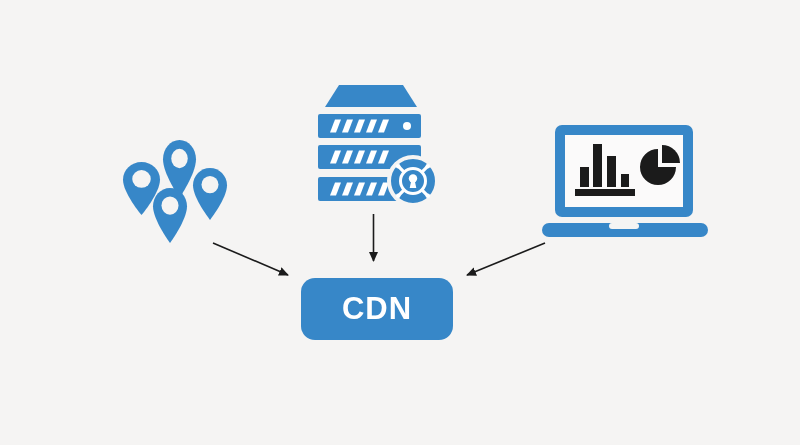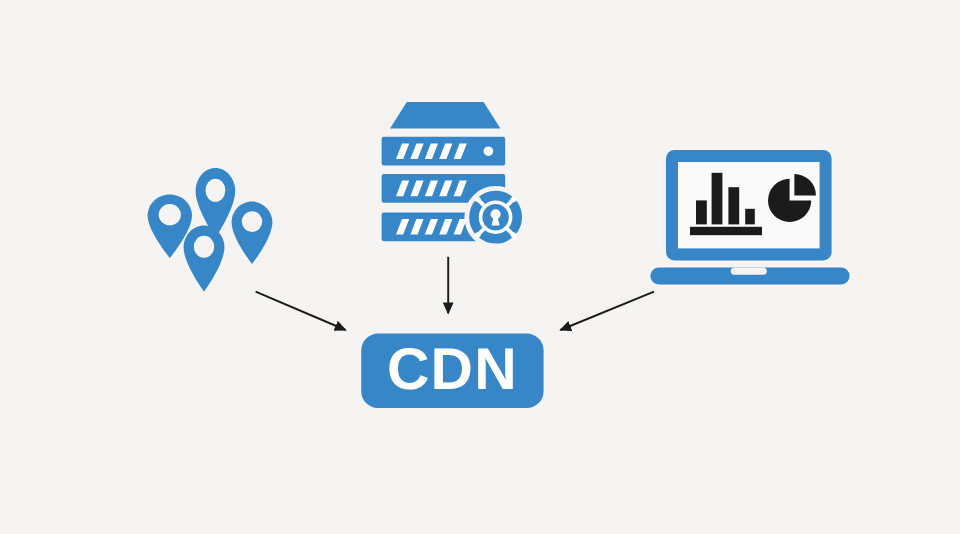--- a/index.html
+++ b/index.html
@@ -20,21 +20,21 @@
   .fill-white{fill:var(--white,#ffffff);}
   .stroke-white{stroke:var(--white,#ffffff);fill:none;}
   .stroke-bg{stroke:var(--bg,#f5f4f3);}
   .arrow-line{stroke:var(--ink,#1b1b1b);stroke-width:1.6;}
   .cdn-box{
     position:absolute;left:301px;top:278px;width:152px;height:62px;
     background:var(--accent,#3787c8);border-radius:14px;
     display:flex;align-items:center;justify-content:center;
   }
   .cdn-box span{
-    color:var(--white,#ffffff);font-size:49px;font-weight:bold;
+    color:var(--white,#ffffff);font-size:31px;font-weight:bold;
     letter-spacing:1px;line-height:1;transform:translateY(-1px);
   }
 </style>
 </head>
 <body>
 
 <div class="canvas">
 
   <svg class="layer" width="800" height="445" viewBox="0 0 800 445">
 

